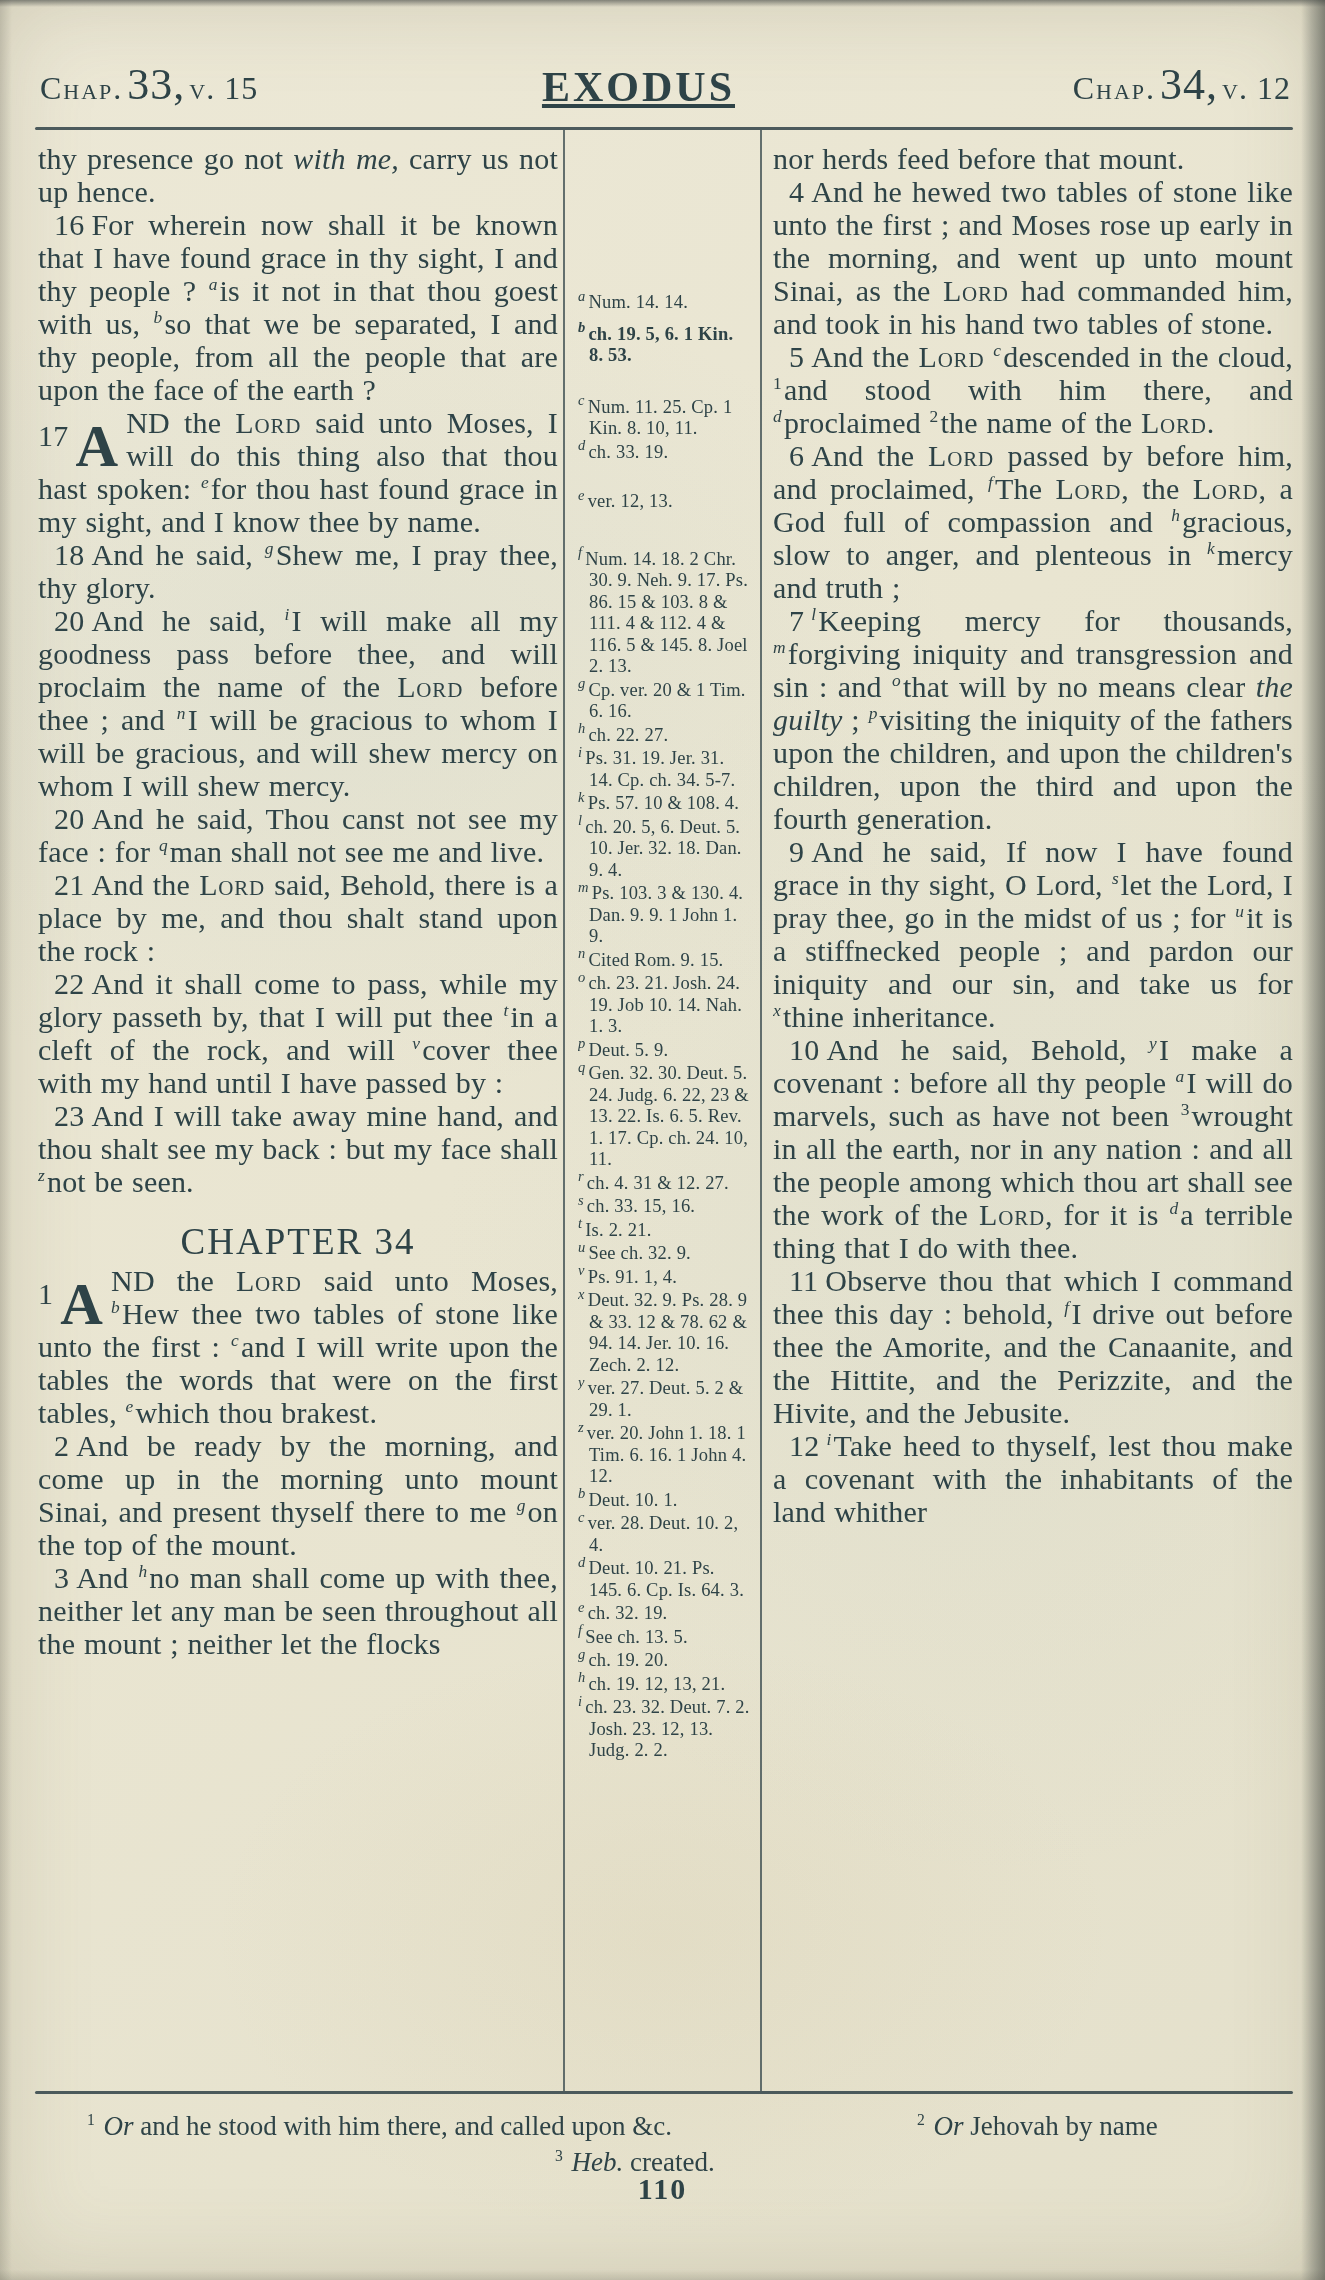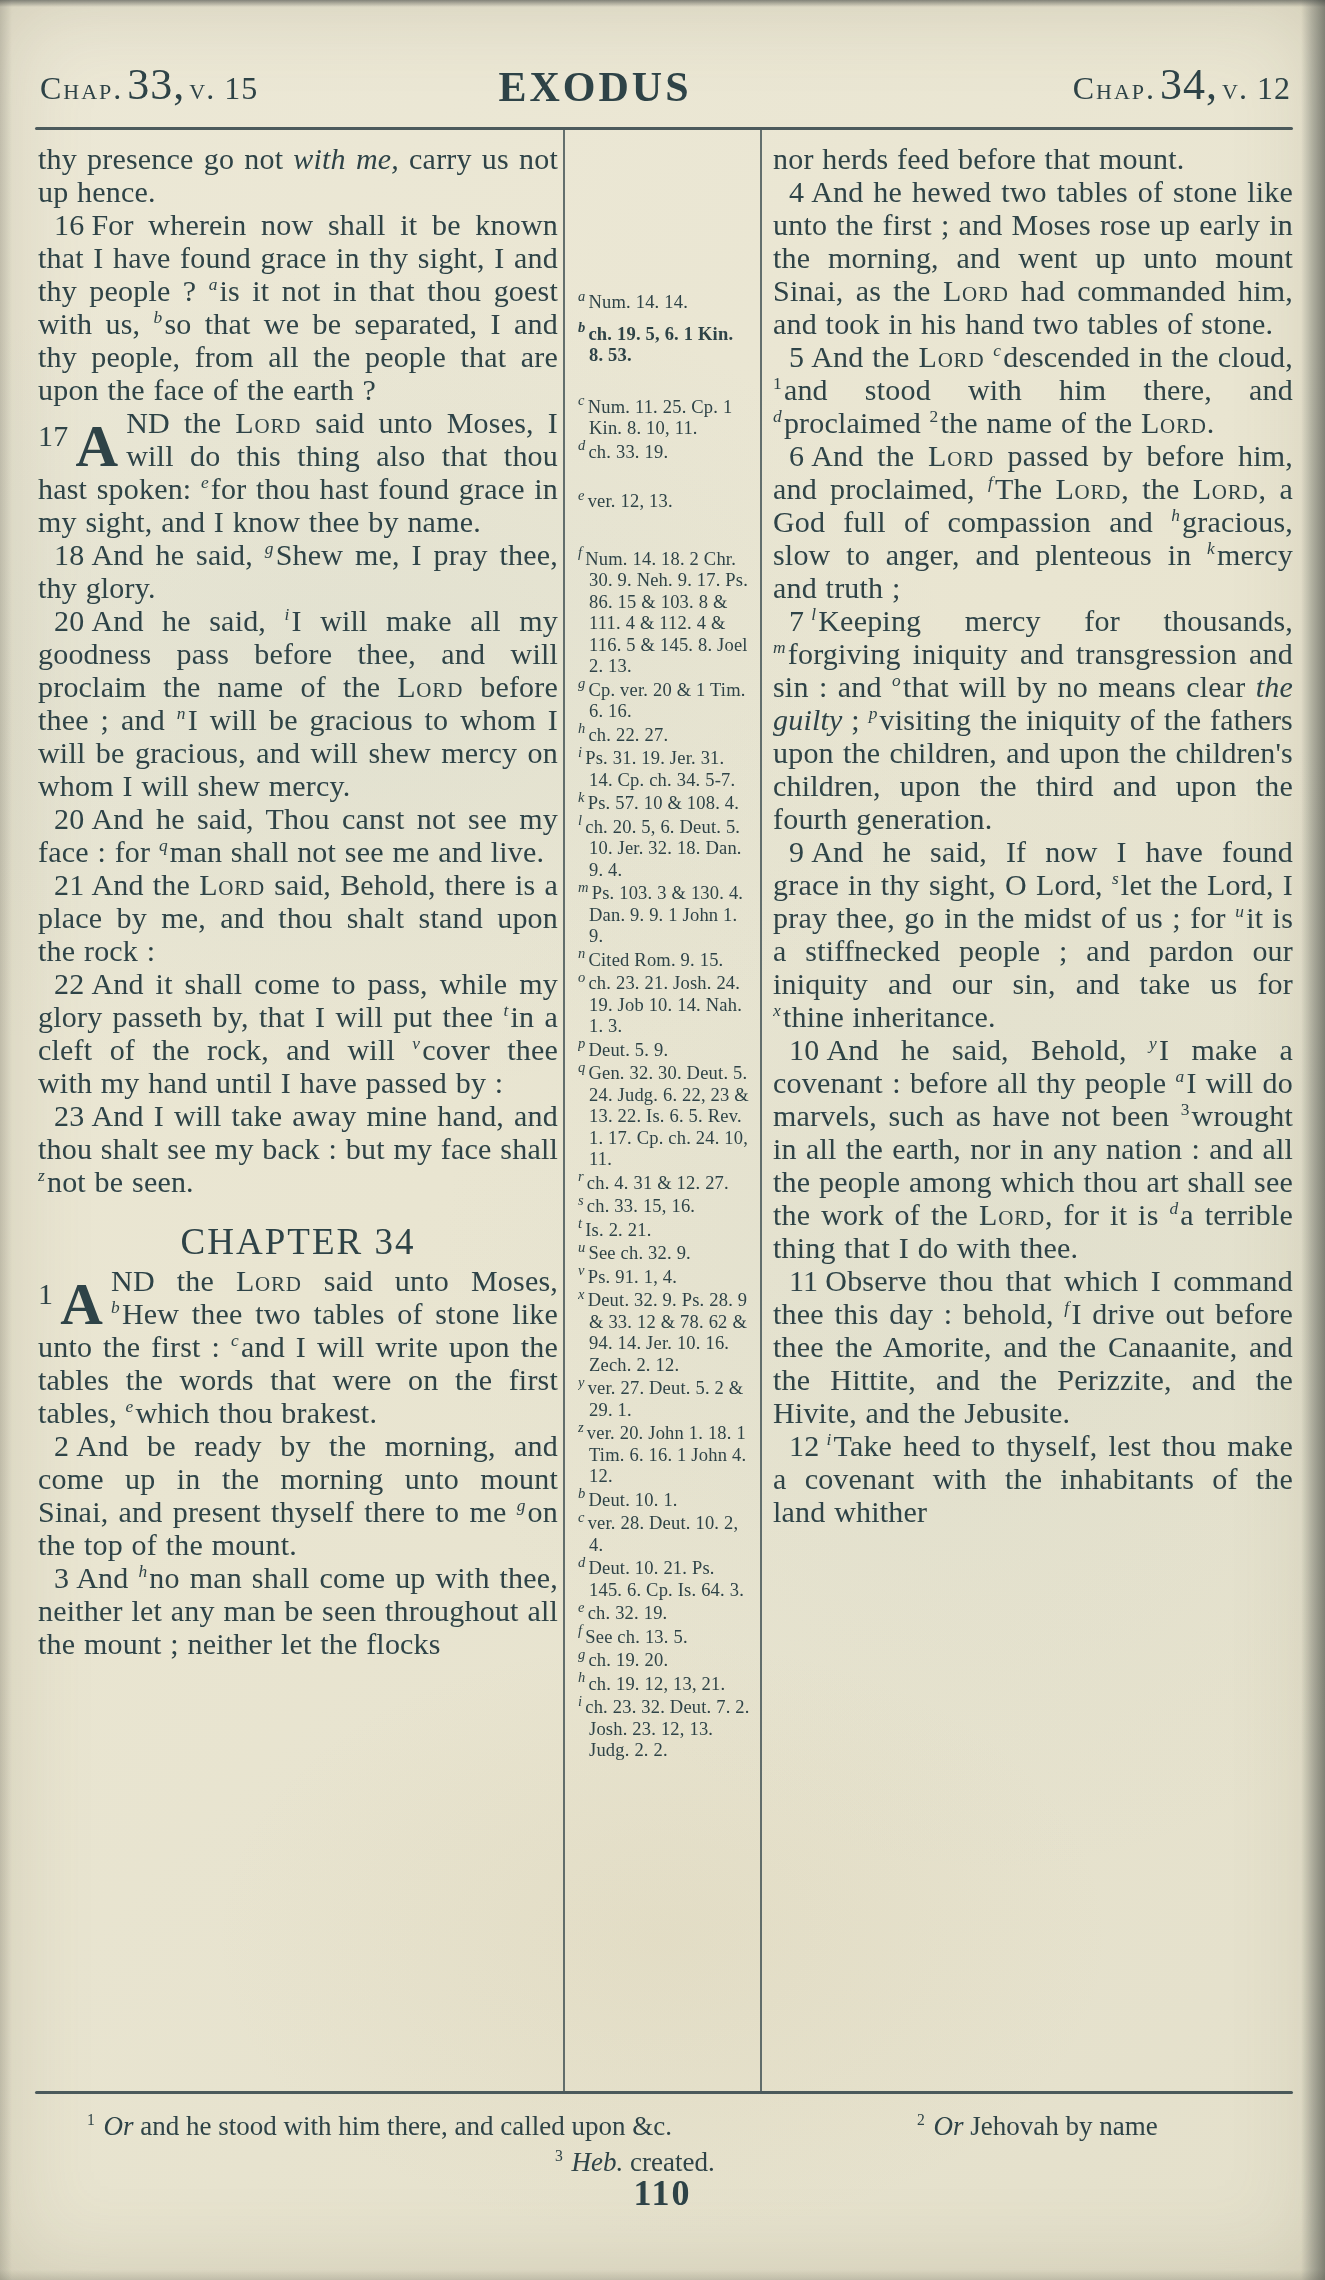--- a/index.html
+++ b/index.html
@@ -28,22 +28,22 @@
     background:linear-gradient(to top, rgba(80,80,70,0.18), transparent);}
   .corner-tr{position:absolute;right:0;top:0;width:190px;height:120px;
     background:radial-gradient(closest-side at 100% 0%, rgba(42,48,46,0.85), rgba(42,48,46,0.3) 55%, transparent 78%);}
   
   .rh{position:absolute;top:60px;line-height:50px;white-space:nowrap;}
   .rh-left{left:40px;text-align:center;}
   .rh-right{right:34px;text-align:right;}
   .rh-chap{font-variant:small-caps;font-size:32px;letter-spacing:2px;}
   .rh-num{font-size:44px;letter-spacing:1px;}
   .rh-v{font-variant:small-caps;font-size:32px;letter-spacing:1px;}
-  .rh-title{position:absolute;left:455px;top:62px;width:280px;text-align:center;
-    font-size:42px;font-weight:700;letter-spacing:3px;line-height:50px;}
+  .rh-title{position:absolute;left:455px;top:62px;width:280px;text-align:right;
+    font-size:42px;font-weight:700;letter-spacing:3px;line-height:50px;text-decoration:underline;}
   
   .hrule{position:absolute;left:35px;width:1258px;height:3px;background:var(--rule,#36474b);opacity:.88;border-radius:2px;}
   .hrule-top{top:127px;}
   .hrule-bottom{top:2091px;}
   .vrule{position:absolute;top:130px;height:1961px;width:2px;background:var(--rule,#36474b);opacity:.75;}
   .vrule-1{left:563px;}
   .vrule-2{left:760px;}
   
   .col{position:absolute;top:142px;height:1944px;overflow:hidden;}
   .col-left{left:38px;width:520px;}
@@ -63,21 +63,21 @@
   
   .ref-entry{font-size:18.5px;line-height:21.5px;margin-top:2px;padding-left:11px;text-indent:-11px;
     letter-spacing:0.2px;text-align:left;}
   .rl{font-style:italic;font-size:14.5px;vertical-align:super;line-height:0;margin-right:3px;}
   
   .footnotes{position:absolute;left:35px;top:2108px;width:1258px;height:80px;font-size:27px;line-height:32px;}
   .fn1{position:absolute;left:52px;top:2px;white-space:nowrap;}
   .fn2{position:absolute;left:882px;top:2px;white-space:nowrap;}
   .fn3{position:absolute;left:520px;top:38px;white-space:nowrap;}
   .folio{position:absolute;left:0;top:2172px;width:1325px;text-align:center;
-    font-size:36px;font-weight:700;letter-spacing:2px;}
+    font-size:30px;font-weight:700;letter-spacing:2px;}
 </style>
 </head>
 <body>
 
 <div class="page">
 
   <div class="rh rh-left">
     <span class="rh-chap">Chap.</span>
     <span class="rh-num">33,</span>
     <span class="rh-v">v. 15</span>

